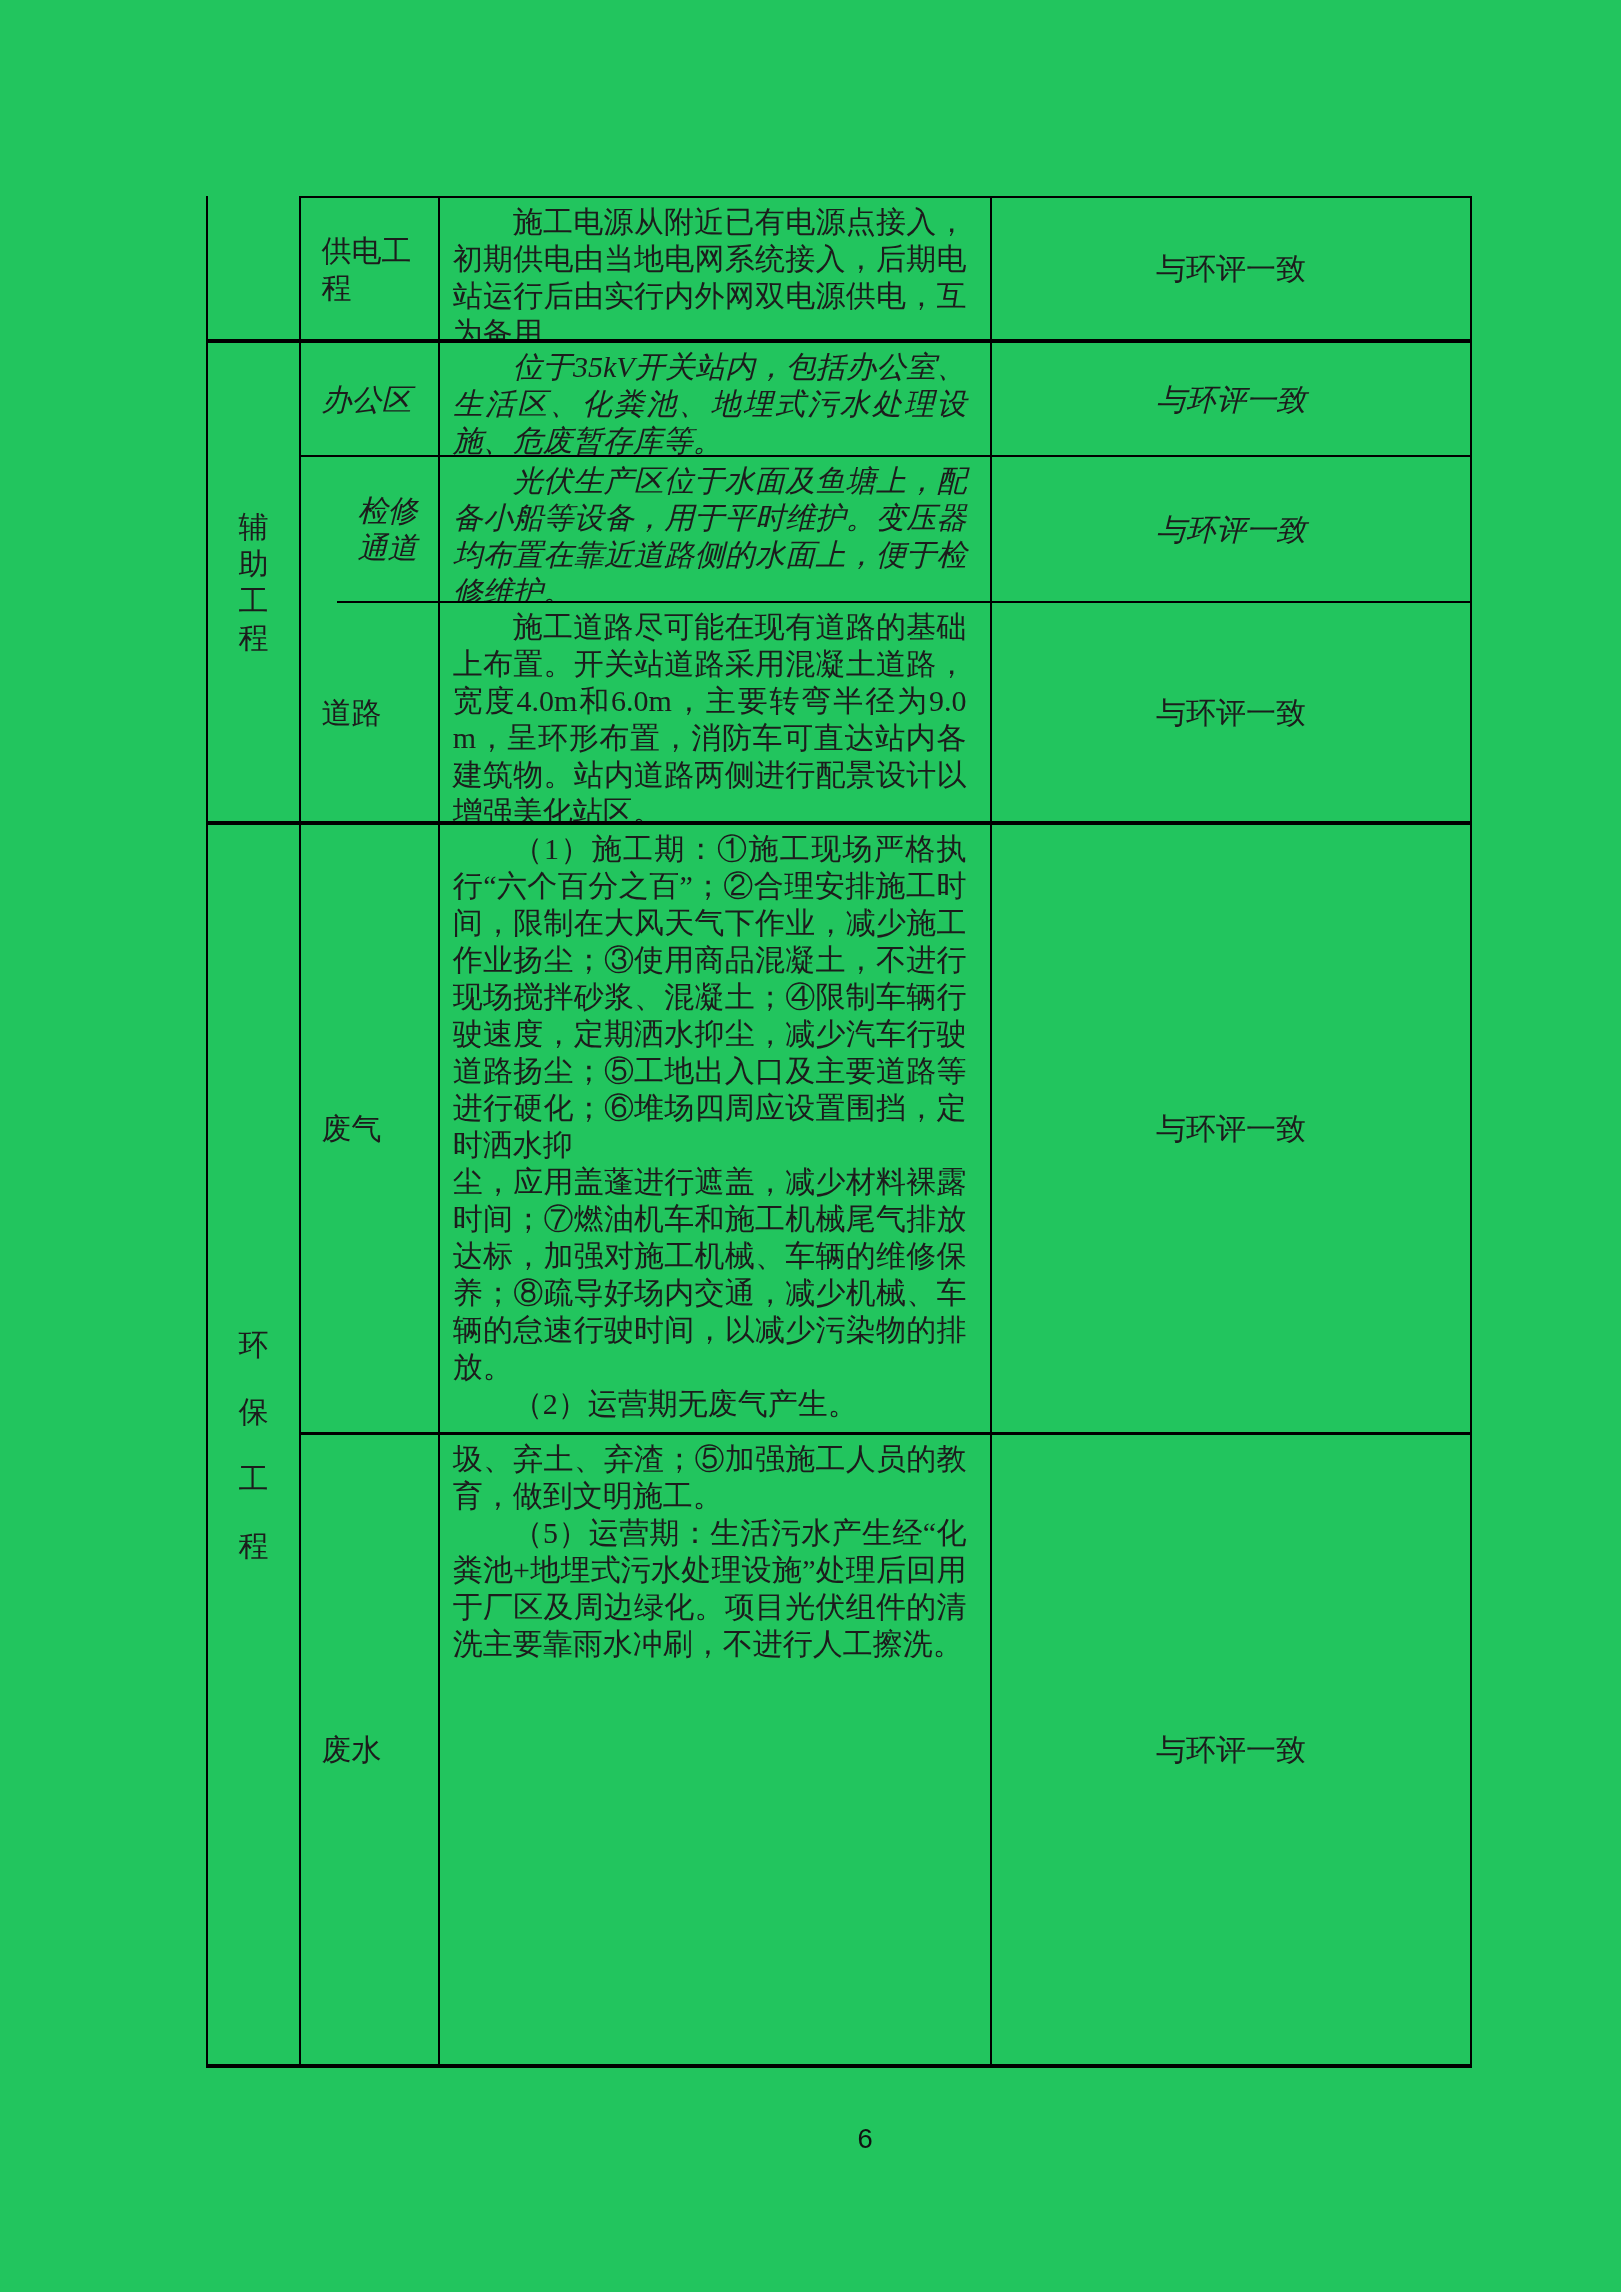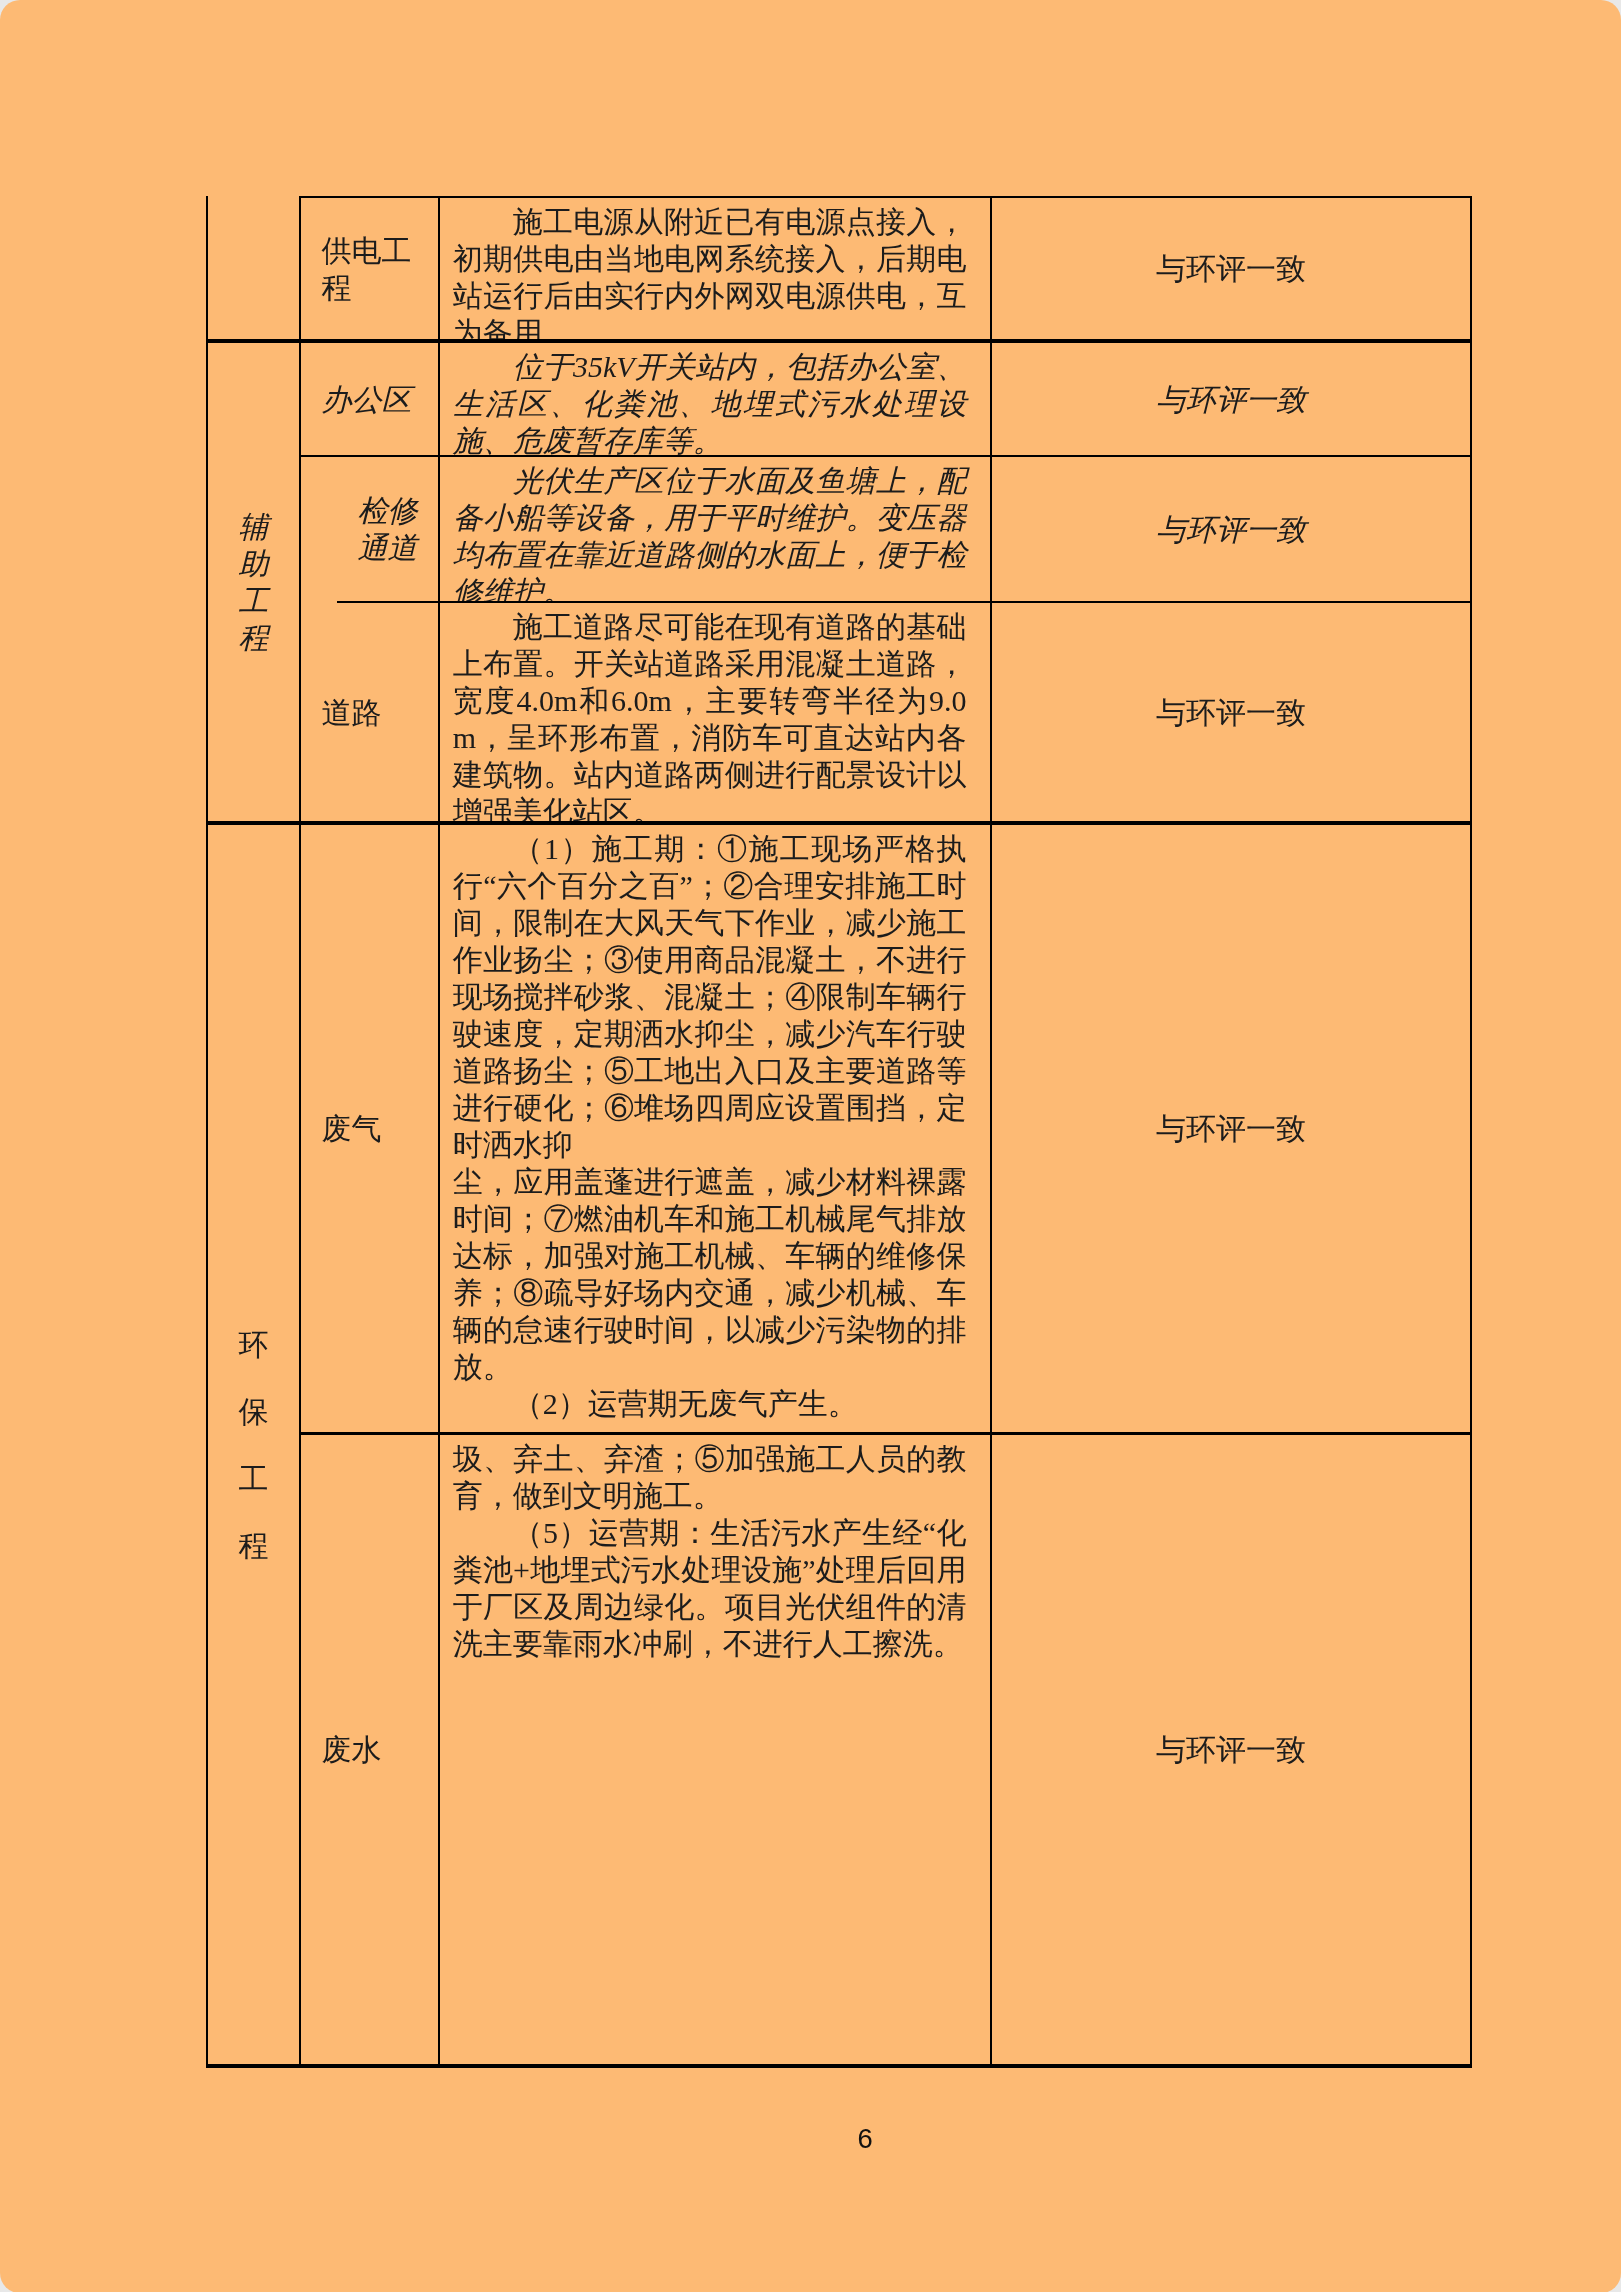--- a/index.html
+++ b/index.html
@@ -1,23 +1,22 @@
 <!DOCTYPE html>
 <html><head>
 <meta charset="utf-8">
 <style>
   html,body{margin:0;padding:0;background:#e8e8e8;}
   #page{
     position:relative;
     width:1621px;height:2293px;
-    background:#fdba74;
+    background:#22c55e;
     font-family:"Liberation Serif","DejaVu Serif",serif;
     color:#1c1c1c;
     overflow:hidden;
-    border-radius:20px;
   }
   #doc-table{
     position:absolute;
     left:206px;top:196px;
     width:1264px;height:1872px;
     display:grid;
     grid-template-columns:93px 139px 552px 480px;
     grid-template-rows:147px 114px 146px 222px 610px 633px;
     border-left:2px solid #000;
     box-sizing:content-box;
@@ -96,21 +95,21 @@
     <div class="cell item bt3 br2 bb5" style="grid-column:2;grid-row:1;">
       <div class="itext">供电工程</div>
     </div>
     <div class="cell desc bt3 br2 bb5" style="grid-column:3;grid-row:1;">
         <p class="para indent">施工电源从附近已有电源点接入，初期供电由当地电网系统接入，后期电站运行后由实行内外网双电源供电，互为备用。</p>
       </div>
     <div class="cell conf bt3 br3 bb5" style="grid-column:4;grid-row:1;">
       <span>与环评一致</span>
     </div>
 
-    <div class="cell cat br3 bb5" style="grid-column:1;grid-row:2 / span 3;font-style:italic;">
+    <div class="cell cat br3 bb5" style="grid-column:1;grid-row:2 / span 3;">
       <div class="vtext lh-tight">辅助工程</div>
     </div>
 
     <div class="cell item br2 bb3" style="grid-column:2;grid-row:2;">
       <div class="itext">办公区</div>
     </div>
     <div class="cell desc br2 bb3" style="grid-column:3;grid-row:2;">
         <p class="para indent">位于35kV开关站内，包括办公室、生活区、化粪池、地埋式污水处理设施、危废暂存库等。</p>
       </div>
     <div class="cell conf br3 bb3" style="grid-column:4;grid-row:2;">

